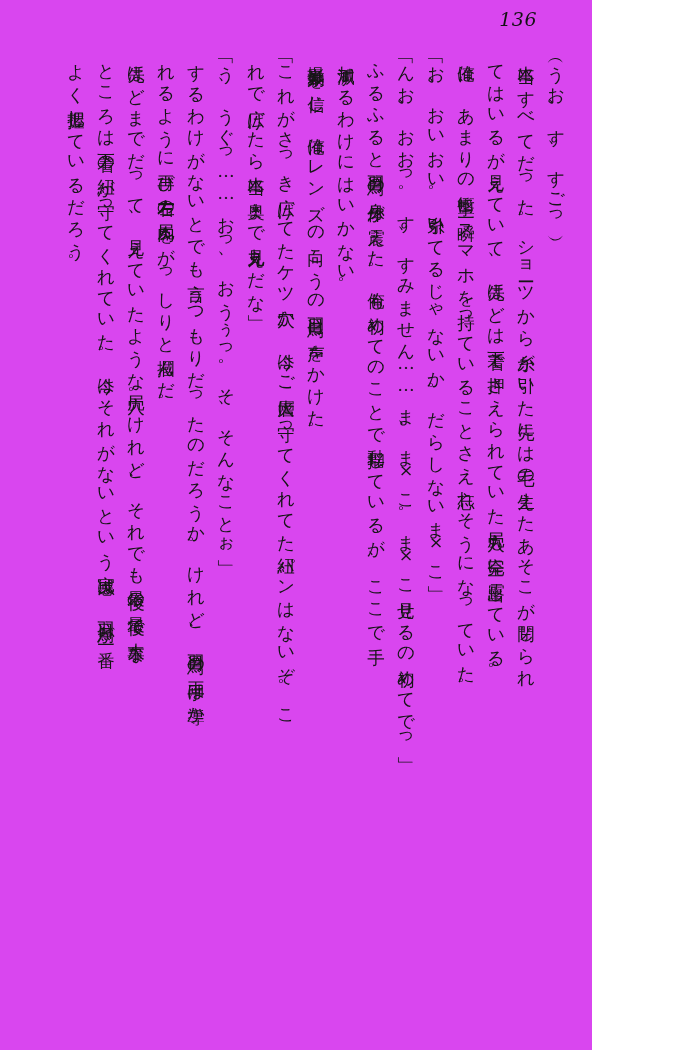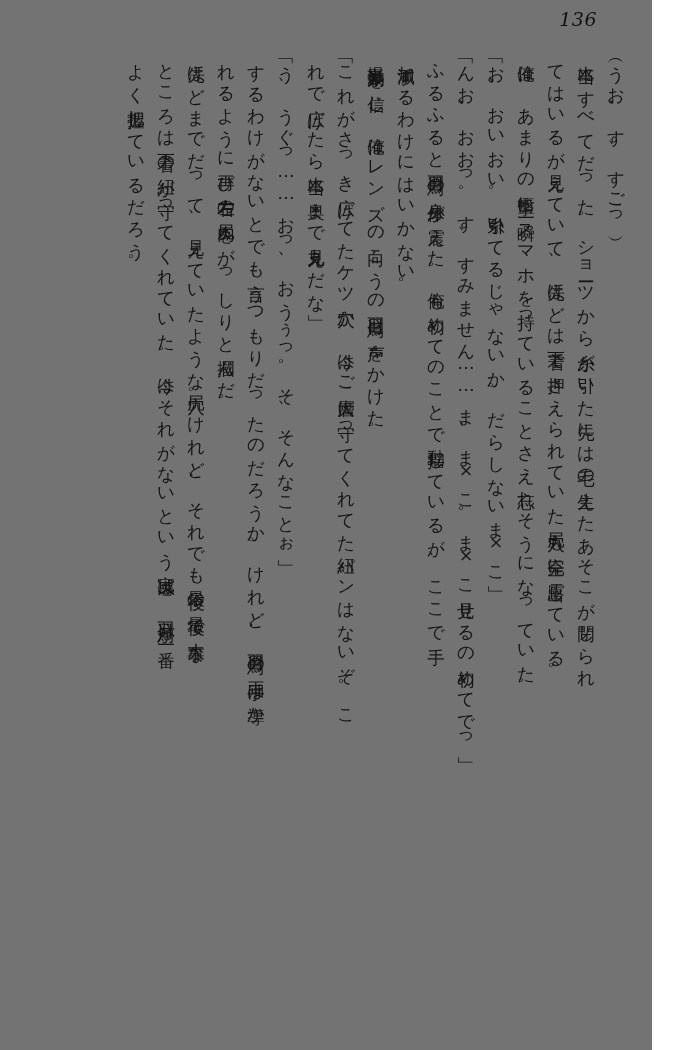--- a/index.html
+++ b/index.html
@@ -10,23 +10,23 @@
   body {
     width: 700px;
     height: 1050px;
     overflow: hidden;
     font-family: "DejaVu Serif", "Liberation Serif", serif;
     color: #111111;
   }
 
   #page {
     position: relative;
-    width: 652px;
+    width: 592px;
     height: 1050px;
-    background: #737373;
+    background: #d946ef;
     box-sizing: border-box;
     text-decoration: underline;
   }
 
   
   #page-number {
     position: absolute;
     top: 8px;
     right: 55px;
     font-family: "DejaVu Serif", "Liberation Serif", serif;

